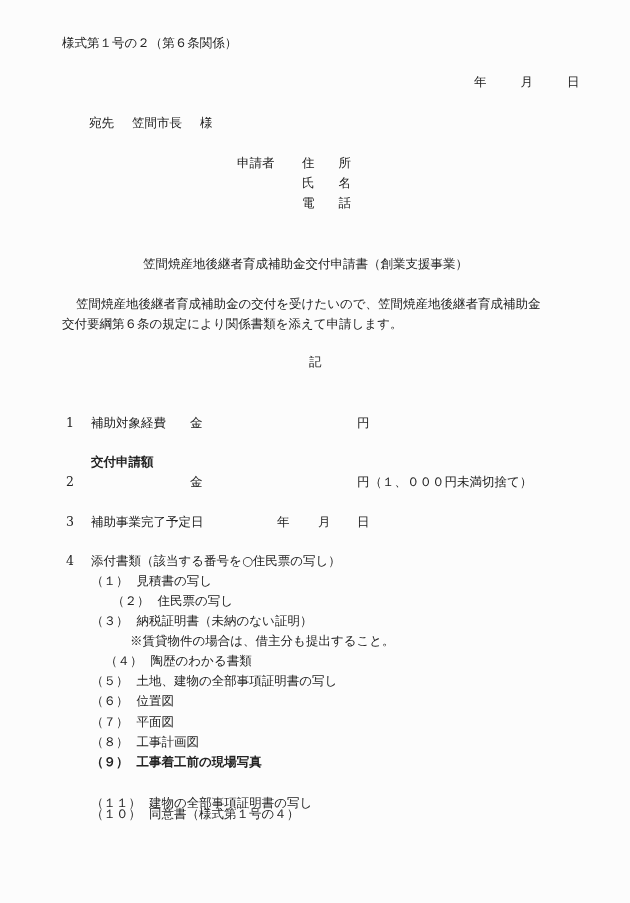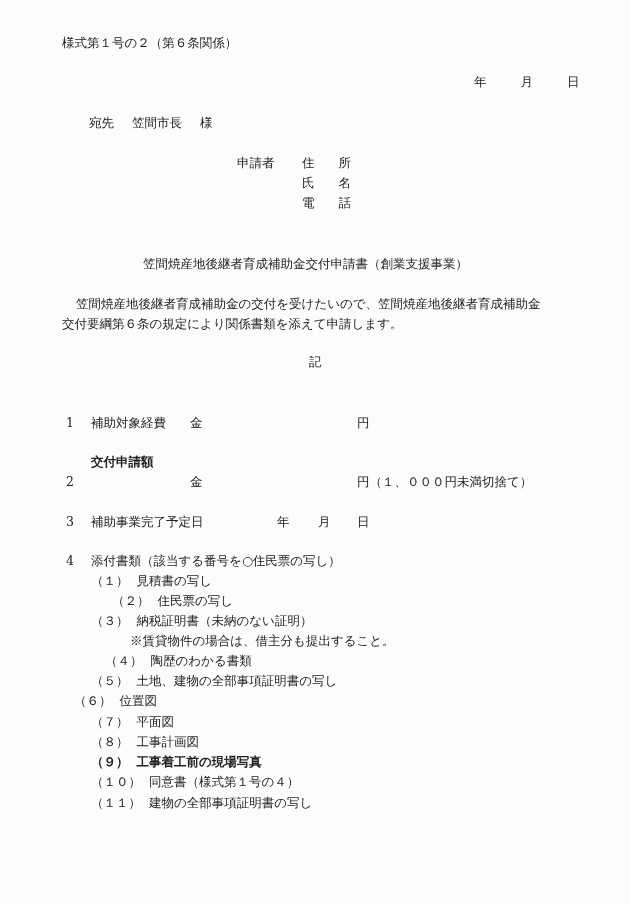--- a/index.html
+++ b/index.html
@@ -86,22 +86,22 @@
     <div class="abs" style="left:66px;top:553px;">4</div>
     <div class="abs" style="left:91px;top:553px;">添付書類（該当する番号を○住民票の写し）</div>
 
     <div>
       <div class="abs" style="left:91px;top:573px;"><span>（１）</span><span style="display:inline-block;width:8px;"></span><span>見積書の写し</span></div>
       <div class="abs" style="left:91px;top:593px;margin-left:21px;"><span>（２）</span><span style="display:inline-block;width:8px;"></span><span>住民票の写し</span></div>
       <div class="abs" style="left:91px;top:613px;font-family:Liberation Serif, serif;"><span>（３）</span><span style="display:inline-block;width:8px;"></span><span>納税証明書（未納のない証明）</span></div>
       <div class="abs" style="left:130px;top:633px;">※賃貸物件の場合は、借主分も提出すること。</div>
       <div class="abs" style="left:91px;top:653px;margin-left:14px;"><span>（４）</span><span style="display:inline-block;width:8px;"></span><span>陶歴のわかる書類</span></div>
       <div class="abs" style="left:91px;top:673px;"><span>（５）</span><span style="display:inline-block;width:8px;"></span><span>土地、建物の全部事項証明書の写し</span></div>
-      <div class="abs" style="left:74px;top:693px;"><span>（６）</span><span style="display:inline-block;width:8px;"></span><span>位置図</span></div>
+      <div class="abs" style="left:91px;top:693px;"><span>（６）</span><span style="display:inline-block;width:8px;"></span><span>位置図</span></div>
       <div class="abs" style="left:91px;top:714px;"><span>（７）</span><span style="display:inline-block;width:8px;"></span><span>平面図</span></div>
       <div class="abs" style="left:91px;top:734px;"><span>（８）</span><span style="display:inline-block;width:8px;"></span><span>工事計画図</span></div>
       <div class="abs" style="left:91px;top:754px;font-weight:bold;"><span>（９）</span><span style="display:inline-block;width:8px;"></span><span>工事着工前の現場写真</span></div>
-      <div class="abs" style="left:91px;top:774px;"><span>（１０）</span><span style="display:inline-block;width:8px;"></span><span>同意書（様式第１号の４）</span></div>
+      <div class="abs" style="left:91px;top:806px;"><span>（１０）</span><span style="display:inline-block;width:8px;"></span><span>同意書（様式第１号の４）</span></div>
       <div class="abs" style="left:91px;top:795px;"><span>（１１）</span><span style="display:inline-block;width:8px;"></span><span>建物の全部事項証明書の写し</span></div>
     </div>
   </div>
 
 </div>
 
 </body></html>

